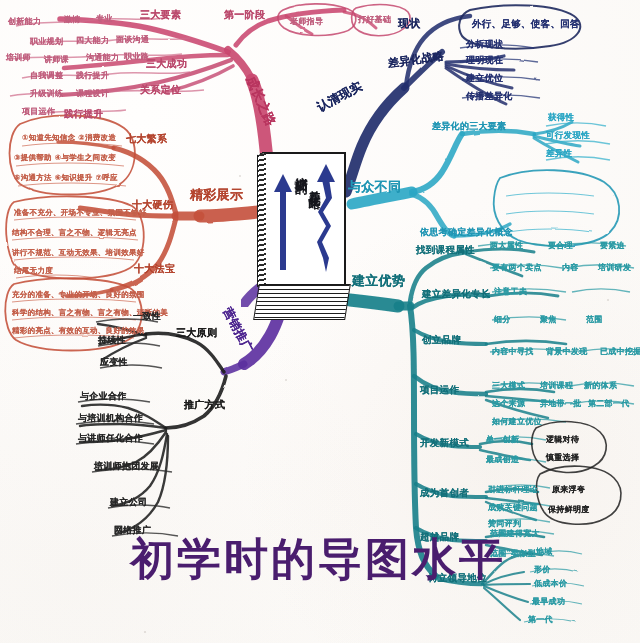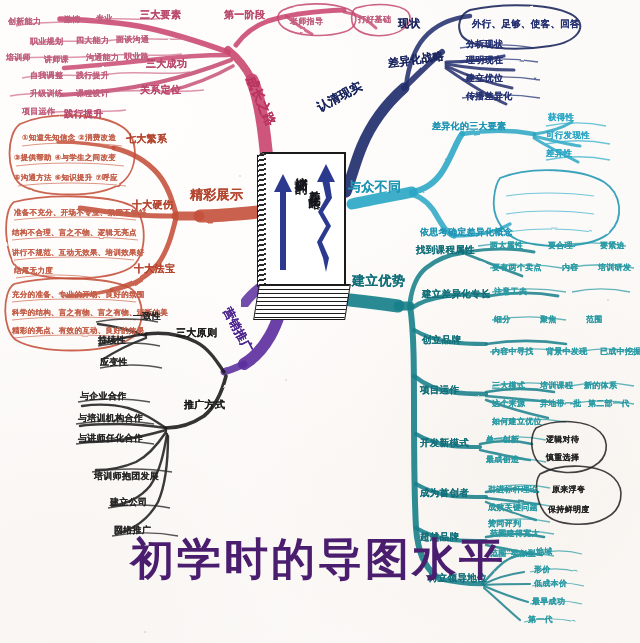--- a/index.html
+++ b/index.html
@@ -447,18 +447,18 @@
   <div class="lbl hw" style="left:176px;top:326px;font-size:10px;color:#1c1c1c;">三大原则</div>
   <div class="lbl hw" style="left:184px;top:398px;font-size:10px;color:#1c1c1c;">推广方式</div>
 
   <div class="lbl hw" style="left:96px;top:310px;font-size:9px;color:#262626;margin-left:37px;">一致性</div>
   <div class="lbl hw" style="left:98px;top:334px;font-size:9px;color:#262626;">持续性</div>
   <div class="lbl hw" style="left:100px;top:356px;font-size:9px;color:#262626;">应变性</div>
 
   <div class="lbl hw" style="left:80px;top:390px;font-size:9px;color:#262626;">与企业合作</div>
   <div class="lbl hw" style="left:78px;top:412px;font-size:9px;color:#262626;">与培训机构合作</div>
   <div class="lbl hw" style="left:78px;top:432px;font-size:9px;color:#262626;">与讲师任化合作</div>
-  <div class="lbl hw" style="left:94px;top:470px;font-size:9px;color:#262626;">培训师抱团发展</div>
+  <div class="lbl hw" style="left:94px;top:460px;font-size:9px;color:#262626;">培训师抱团发展</div>
   <div class="lbl hw" style="left:110px;top:496px;font-size:9px;color:#262626;">建立公司</div>
   <div class="lbl hw" style="left:114px;top:524px;font-size:9px;color:#262626;">网络推广</div>
 
   <div class="caption">初学时的导图水平</div>
 </div>
 
 </body></html>

